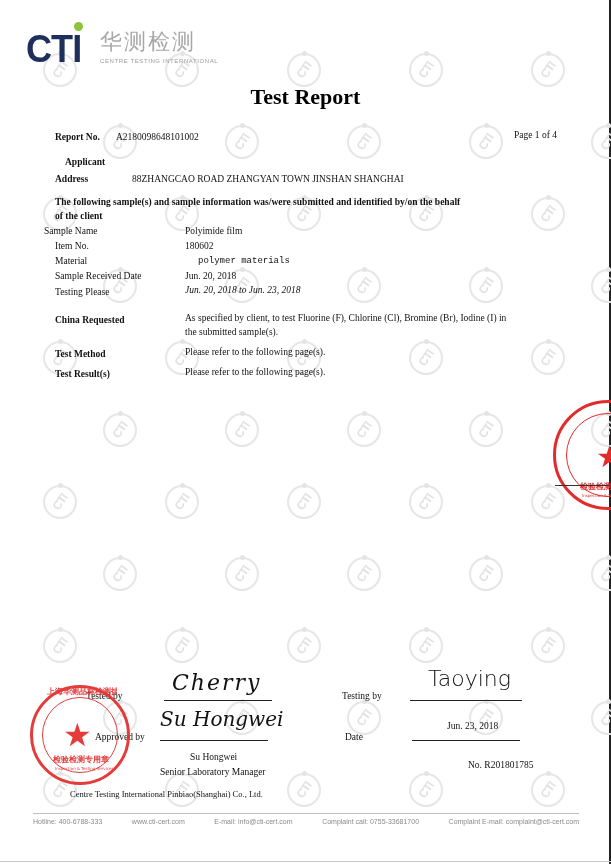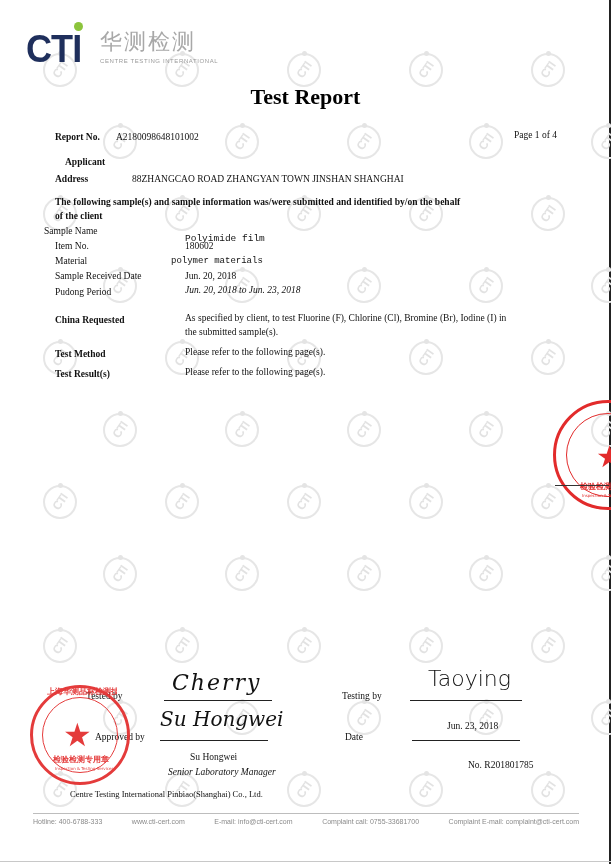--- a/index.html
+++ b/index.html
@@ -240,28 +240,28 @@
   <div class="t" style="left:514px; top:129px;">Page 1 of 4</div>
 
   <div class="t b" style="left:65px; top:156px;">Applicant</div>
   <div class="t b" style="left:55px; top:173px;">Address</div>
   <div class="t" style="left:116px; top:173px;margin-left:16px;">88ZHANGCAO ROAD ZHANGYAN TOWN JINSHAN SHANGHAI</div>
 
   <div class="t b" style="left:55px; top:196px;">The following sample(s) and sample information was/were submitted and identified by/on the behalf</div>
   <div class="t b" style="left:55px; top:210px;">of the client</div>
 
   <div class="t" style="left:44px; top:225px;">Sample Name</div>
-  <div class="t" style="left:185px; top:233px;font-family:Liberation Mono, monospace;">Polyimide film</div>
+  <div class="t" style="left:185px; top:225px;">Polyimide film</div>
   <div class="t" style="left:55px; top:240px;">Item No.</div>
   <div class="t" style="left:185px; top:240px;">180602</div>
   <div class="t" style="left:55px; top:255px;">Material</div>
-  <div class="t mono" style="left:171px; top:255px;">polymer materials</div>
+  <div class="t mono" style="left:198px; top:255px;">polymer materials</div>
   <div class="t" style="left:55px; top:270px;">Sample Received Date</div>
   <div class="t" style="left:185px; top:270px;">Jun. 20, 2018</div>
-  <div class="t" style="left:55px; top:286px;">Pudong Period</div>
+  <div class="t" style="left:55px; top:286px;">Testing Please</div>
   <div class="t" style="left:185px; top:284px;font-style:italic;">Jun. 20, 2018 to Jun. 23, 2018</div>
 
   <div class="t b" style="left:55px; top:314px;">China Requested</div>
   <div class="t" style="left:185px; top:312px;">As specified by client, to test Fluorine (F), Chlorine (Cl), Bromine (Br), Iodine (I) in</div>
   <div class="t" style="left:185px; top:326px;">the submitted sample(s).</div>
 
   <div class="t b" style="left:55px; top:348px;">Test Method</div>
   <div class="t" style="left:185px; top:346px;">Please refer to the following page(s).</div>
   <div class="t b" style="left:55px; top:368px;">Test Result(s)</div>
   <div class="t" style="left:185px; top:366px;">Please refer to the following page(s).</div>
@@ -276,21 +276,21 @@
 
   <div class="t" style="left:86px; top:690px;">Tested     by</div>
   <div class="sig" style="left:172px; top:670px; font-size:22px; letter-spacing:2px;">Cherry</div>
   <div class="sigline" style="left:164px; top:700px; width:108px;"></div>
 
   <div class="sig" style="left:160px; top:707px; font-size:20px;">Su Hongwei</div>
   <div class="t" style="left:95px; top:731px;">Approved by</div>
   <div class="sigline" style="left:160px; top:740px; width:108px;"></div>
 
   <div class="t" style="left:190px; top:751px;">Su Hongwei</div>
-  <div class="t" style="left:168px; top:766px;font-style:italic;">Senior Laboratory Manager</div>
+  <div class="t" style="left:160px; top:766px;">Senior Laboratory Manager</div>
   <div class="t" style="left:70px; top:788px; font-size:8.5px;">Centre Testing International Pinbiao(Shanghai) Co., Ltd.</div>
 
   <div class="stamp" style="left:30px; top:685px; width:100px; height:100px; opacity:0.92;">
     <div class="stamp-inner" style="left:9px; top:9px; width:76px; height:76px;"></div>
     <div class="stamp-star" style="left:30px; top:28px; font-size:32px;">★</div>
     <div class="stamp-text" style="left:14px; top:-2px; width:70px; font-size:8px; text-align:center; overflow:hidden;">上海华测品标检测技术有限公司</div>
     <div class="stamp-text" style="left:20px; top:66px; font-size:8px;">检验检测专用章</div>
     <div class="stamp-text" style="left:22px; top:78px; font-size:4px; font-weight:normal;">Inspection &amp; Testing Services</div>
   </div>
 

